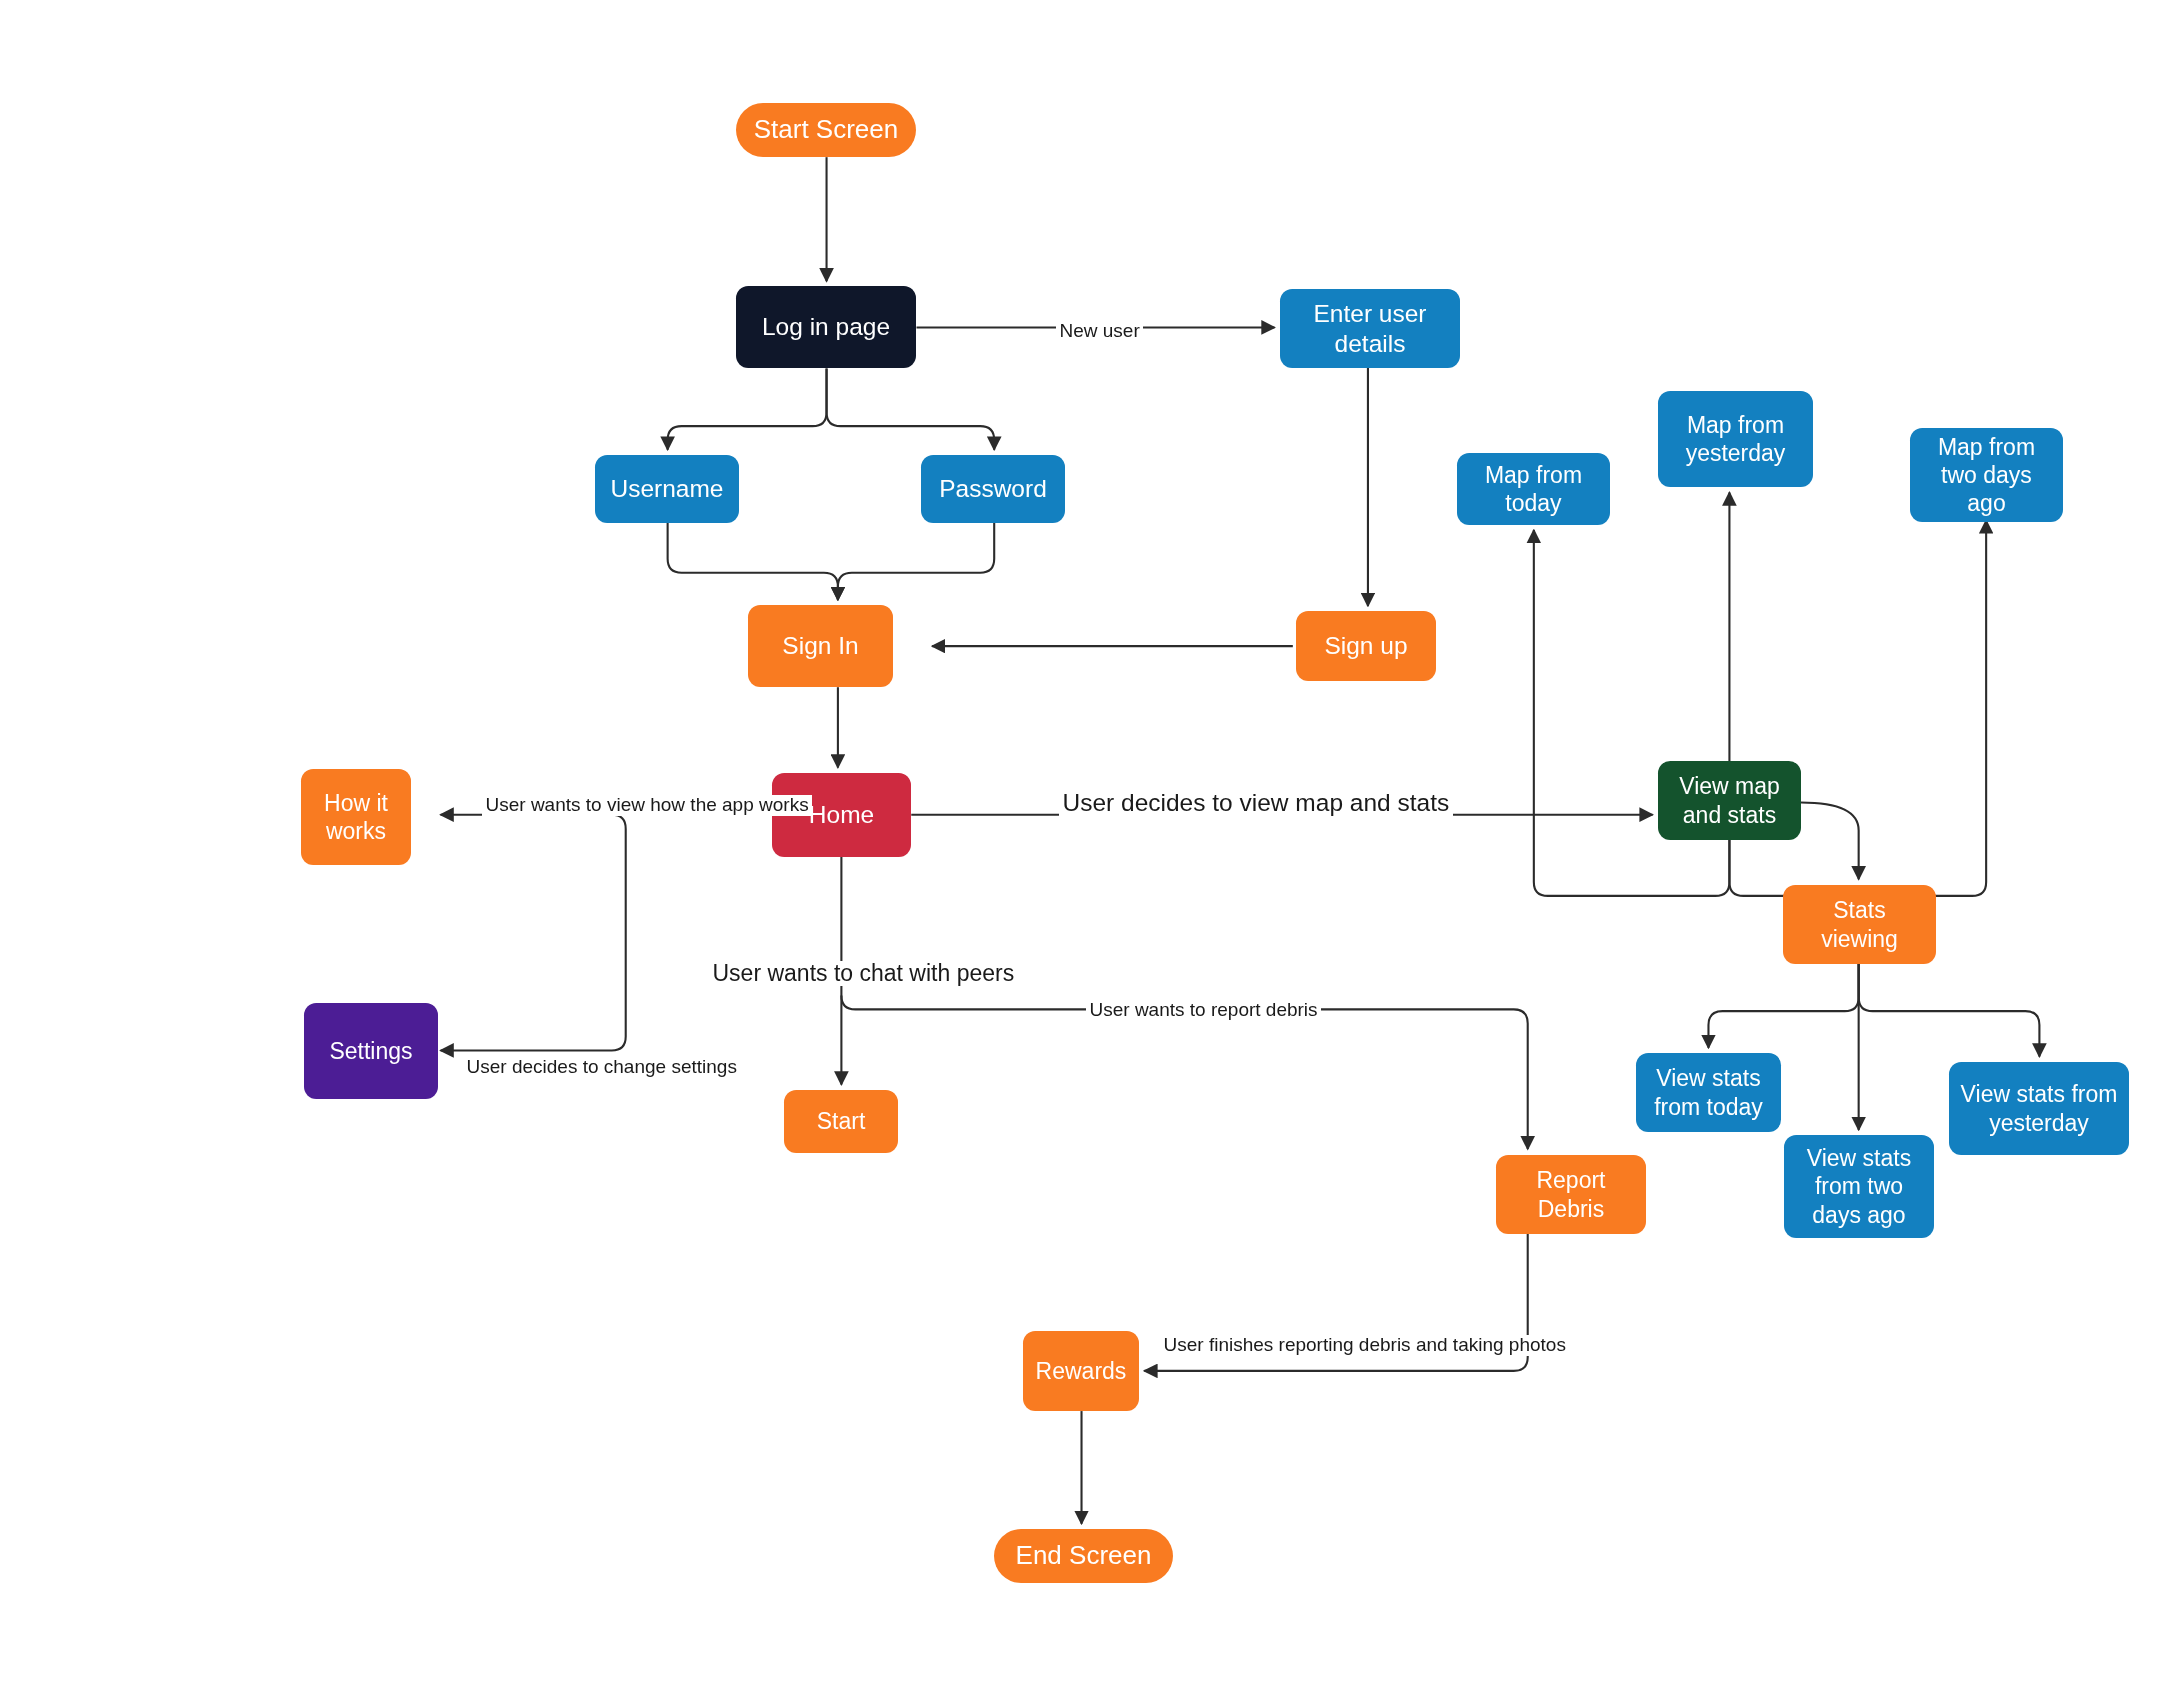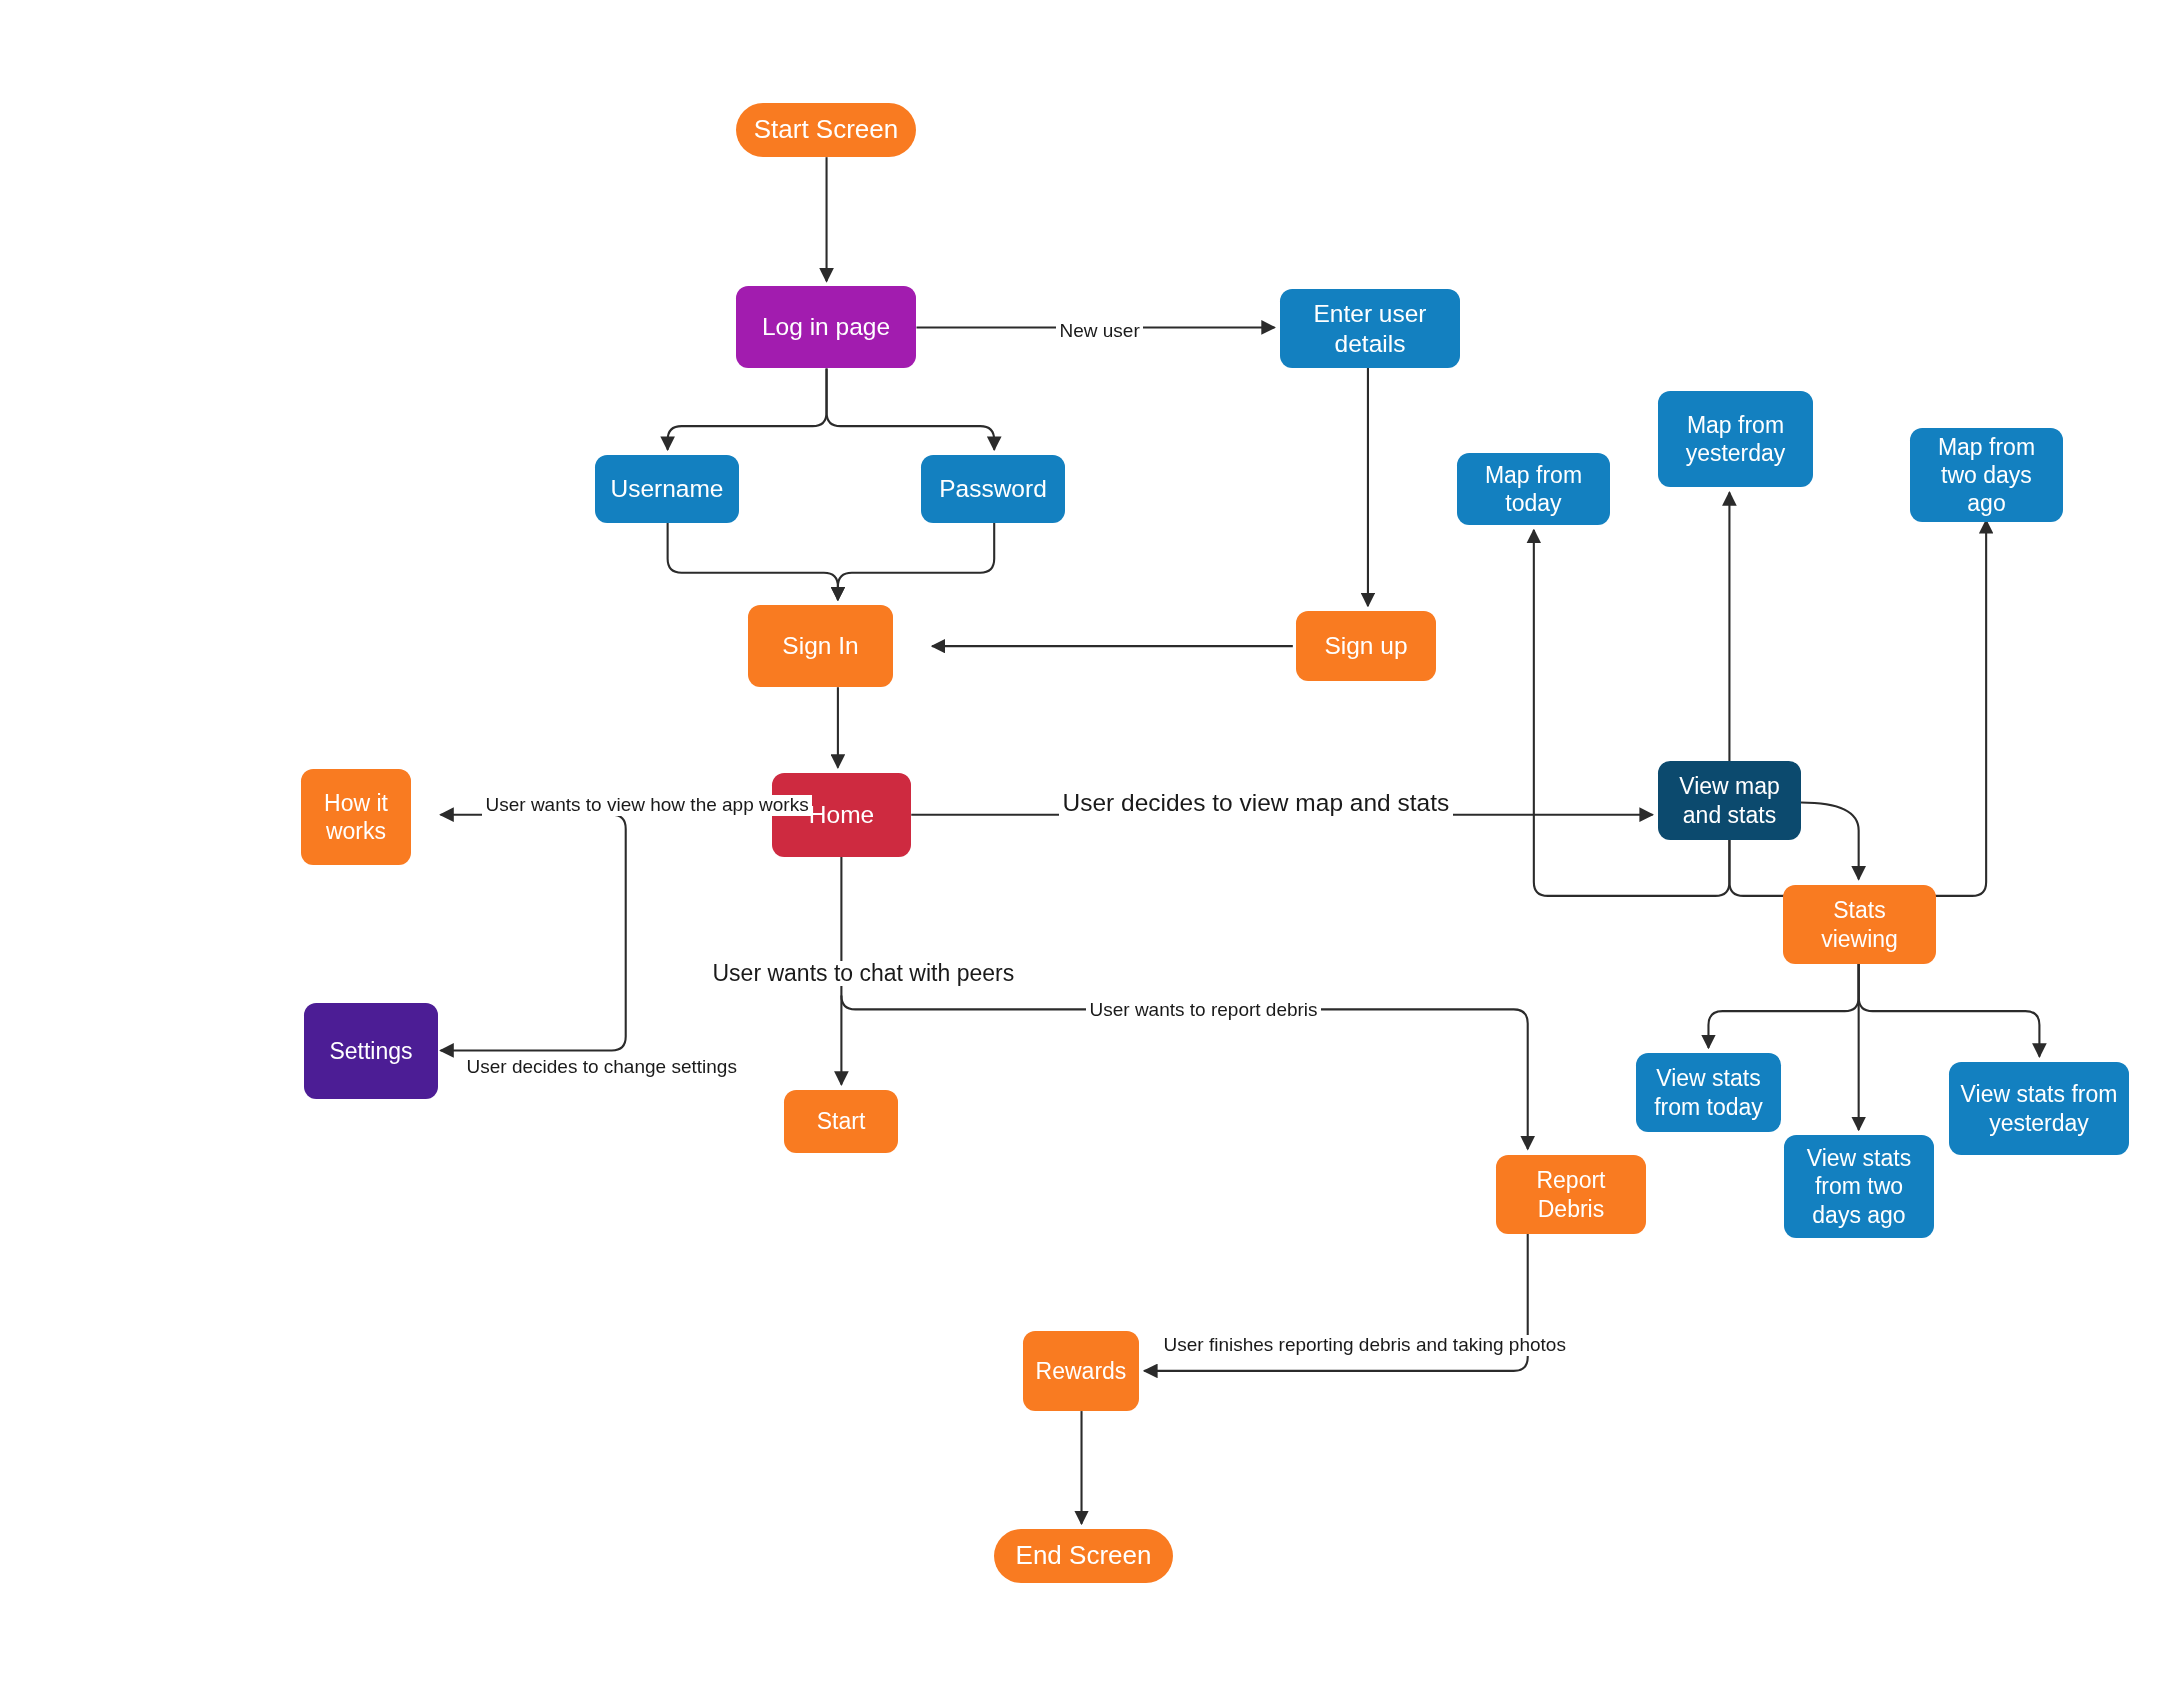--- a/index.html
+++ b/index.html
@@ -107,21 +107,21 @@
 
       <path d="M 1749 1412 L 1749 1554 Q 1749 1570 1733 1570 L 1310 1570"></path>
 
       <path d="M 1238 1616 L 1238 1745"></path>
     </g>
   </svg>
 
   <div class="node pill" style="left: 736px; top: 103px; width: 180px; height: 54px; font-size: 26px; background: rgb(249, 123, 33);">
     <span class="node-label">Start Screen</span>
   </div>
-  <div class="node rect" style="left: 736px; top: 286px; width: 180px; height: 82px; font-size: 24.5px; background: #a21caf;">
+  <div class="node rect" style="left: 736px; top: 286px; width: 180px; height: 82px; font-size: 24.5px; background: #0f172a;">
     <span class="node-label">Log in page</span>
   </div>
   <div class="node rect" style="left: 1280px; top: 289px; width: 180px; height: 79px; font-size: 24.5px; background: rgb(19, 128, 192);">
     <span class="node-label">Enter user
 details</span>
   </div>
   <div class="node rect" style="left: 595px; top: 455px; width: 144px; height: 68px; font-size: 24.5px; background: rgb(19, 128, 192);">
     <span class="node-label">Username</span>
   </div>
   <div class="node rect" style="left: 921px; top: 455px; width: 144px; height: 68px; font-size: 24.5px; background: rgb(19, 128, 192);">
@@ -152,21 +152,21 @@
   <div class="node rect" style="left: 301px; top: 769px; width: 110px; height: 96px; font-size: 23px; background: rgb(249, 123, 33);">
     <span class="node-label">How it
 works</span>
   </div>
   <div class="node rect" style="left: 304px; top: 1003px; width: 134px; height: 96px; font-size: 23px; background: #4c1d95;">
     <span class="node-label">Settings</span>
   </div>
   <div class="node rect" style="left: 784px; top: 1090px; width: 114px; height: 63px; font-size: 23px; background: rgb(249, 123, 33);">
     <span class="node-label">Start</span>
   </div>
-  <div class="node rect" style="left: 1658px; top: 761px; width: 143px; height: 79px; font-size: 23px; background: #0c4a6e;">
+  <div class="node rect" style="left: 1658px; top: 761px; width: 143px; height: 79px; font-size: 23px; background: #14532d;">
     <span class="node-label">View map
 and stats</span>
   </div>
   <div class="node rect" style="left: 1783px; top: 885px; width: 153px; height: 79px; font-size: 23px; background: rgb(249, 123, 33);">
     <span class="node-label">Stats
 viewing</span>
   </div>
   <div class="node rect" style="left: 1636px; top: 1053px; width: 145px; height: 79px; font-size: 23px; background: rgb(19, 128, 192);">
     <span class="node-label">View stats
 from today</span>

